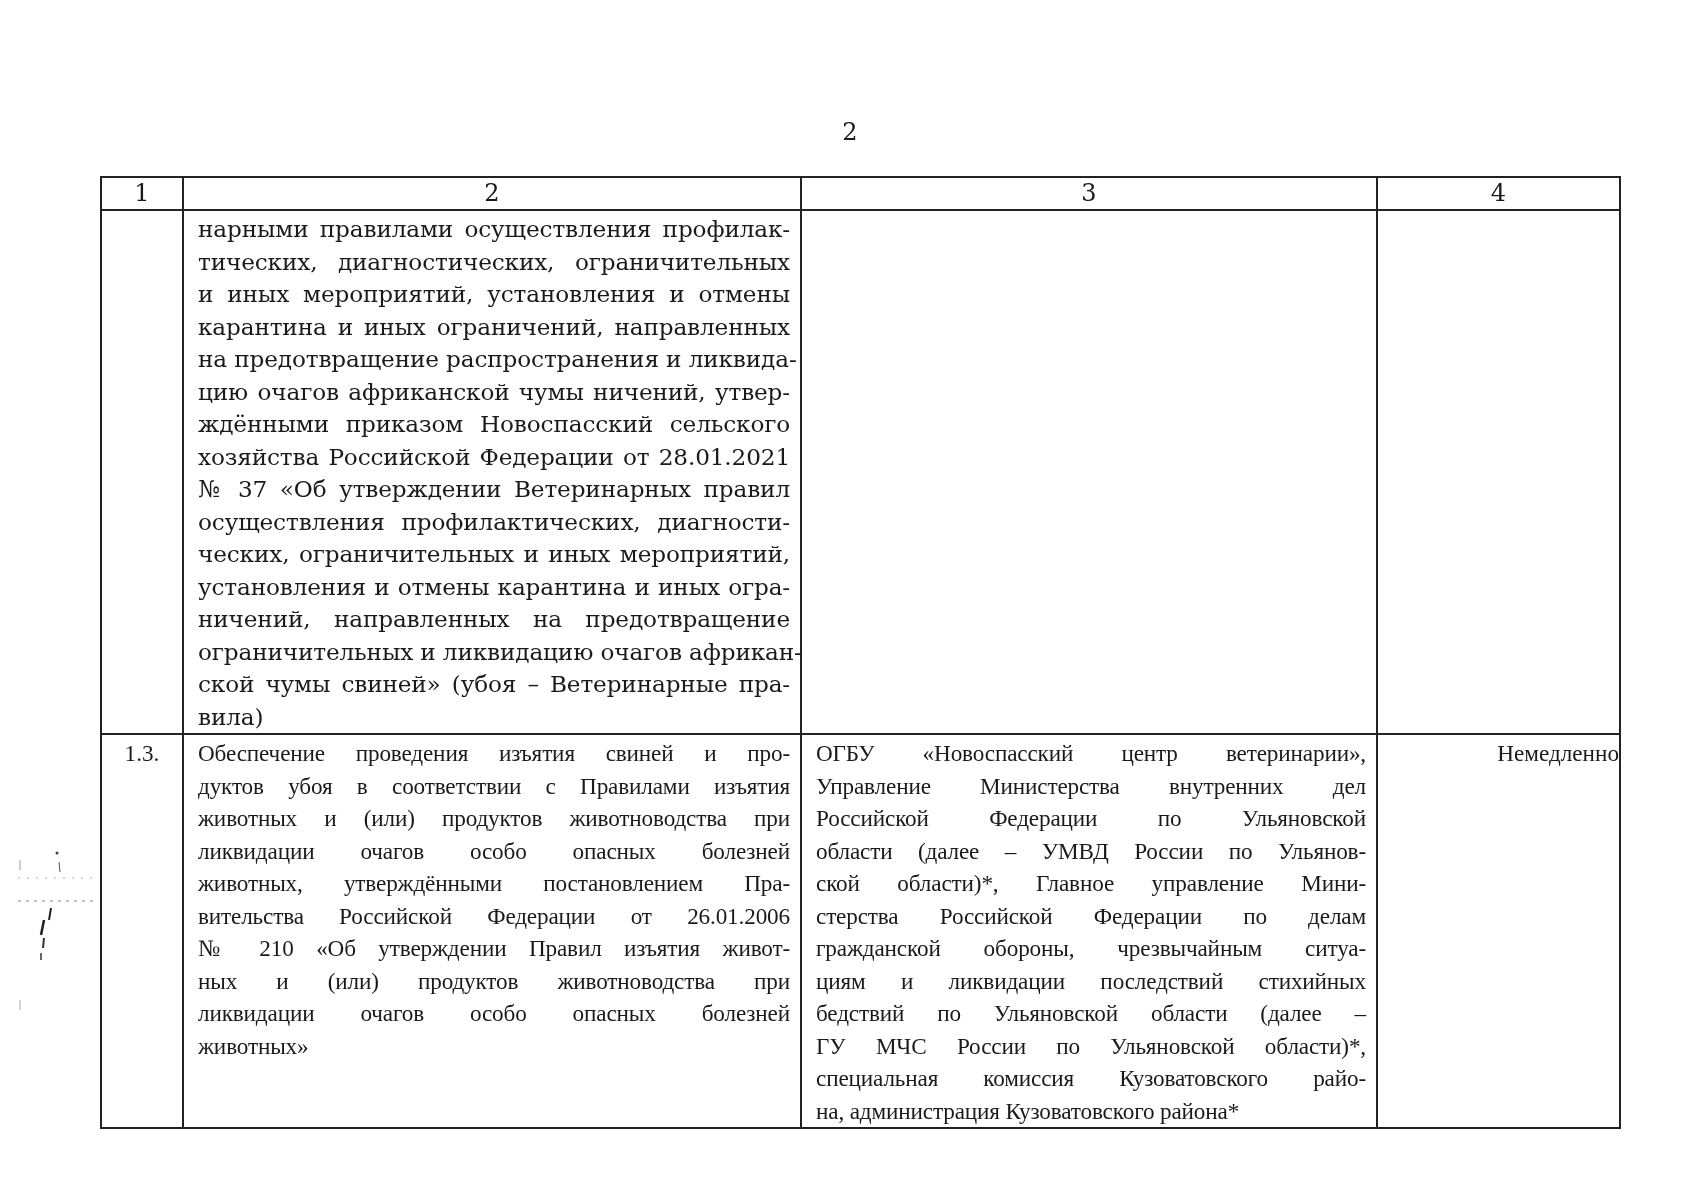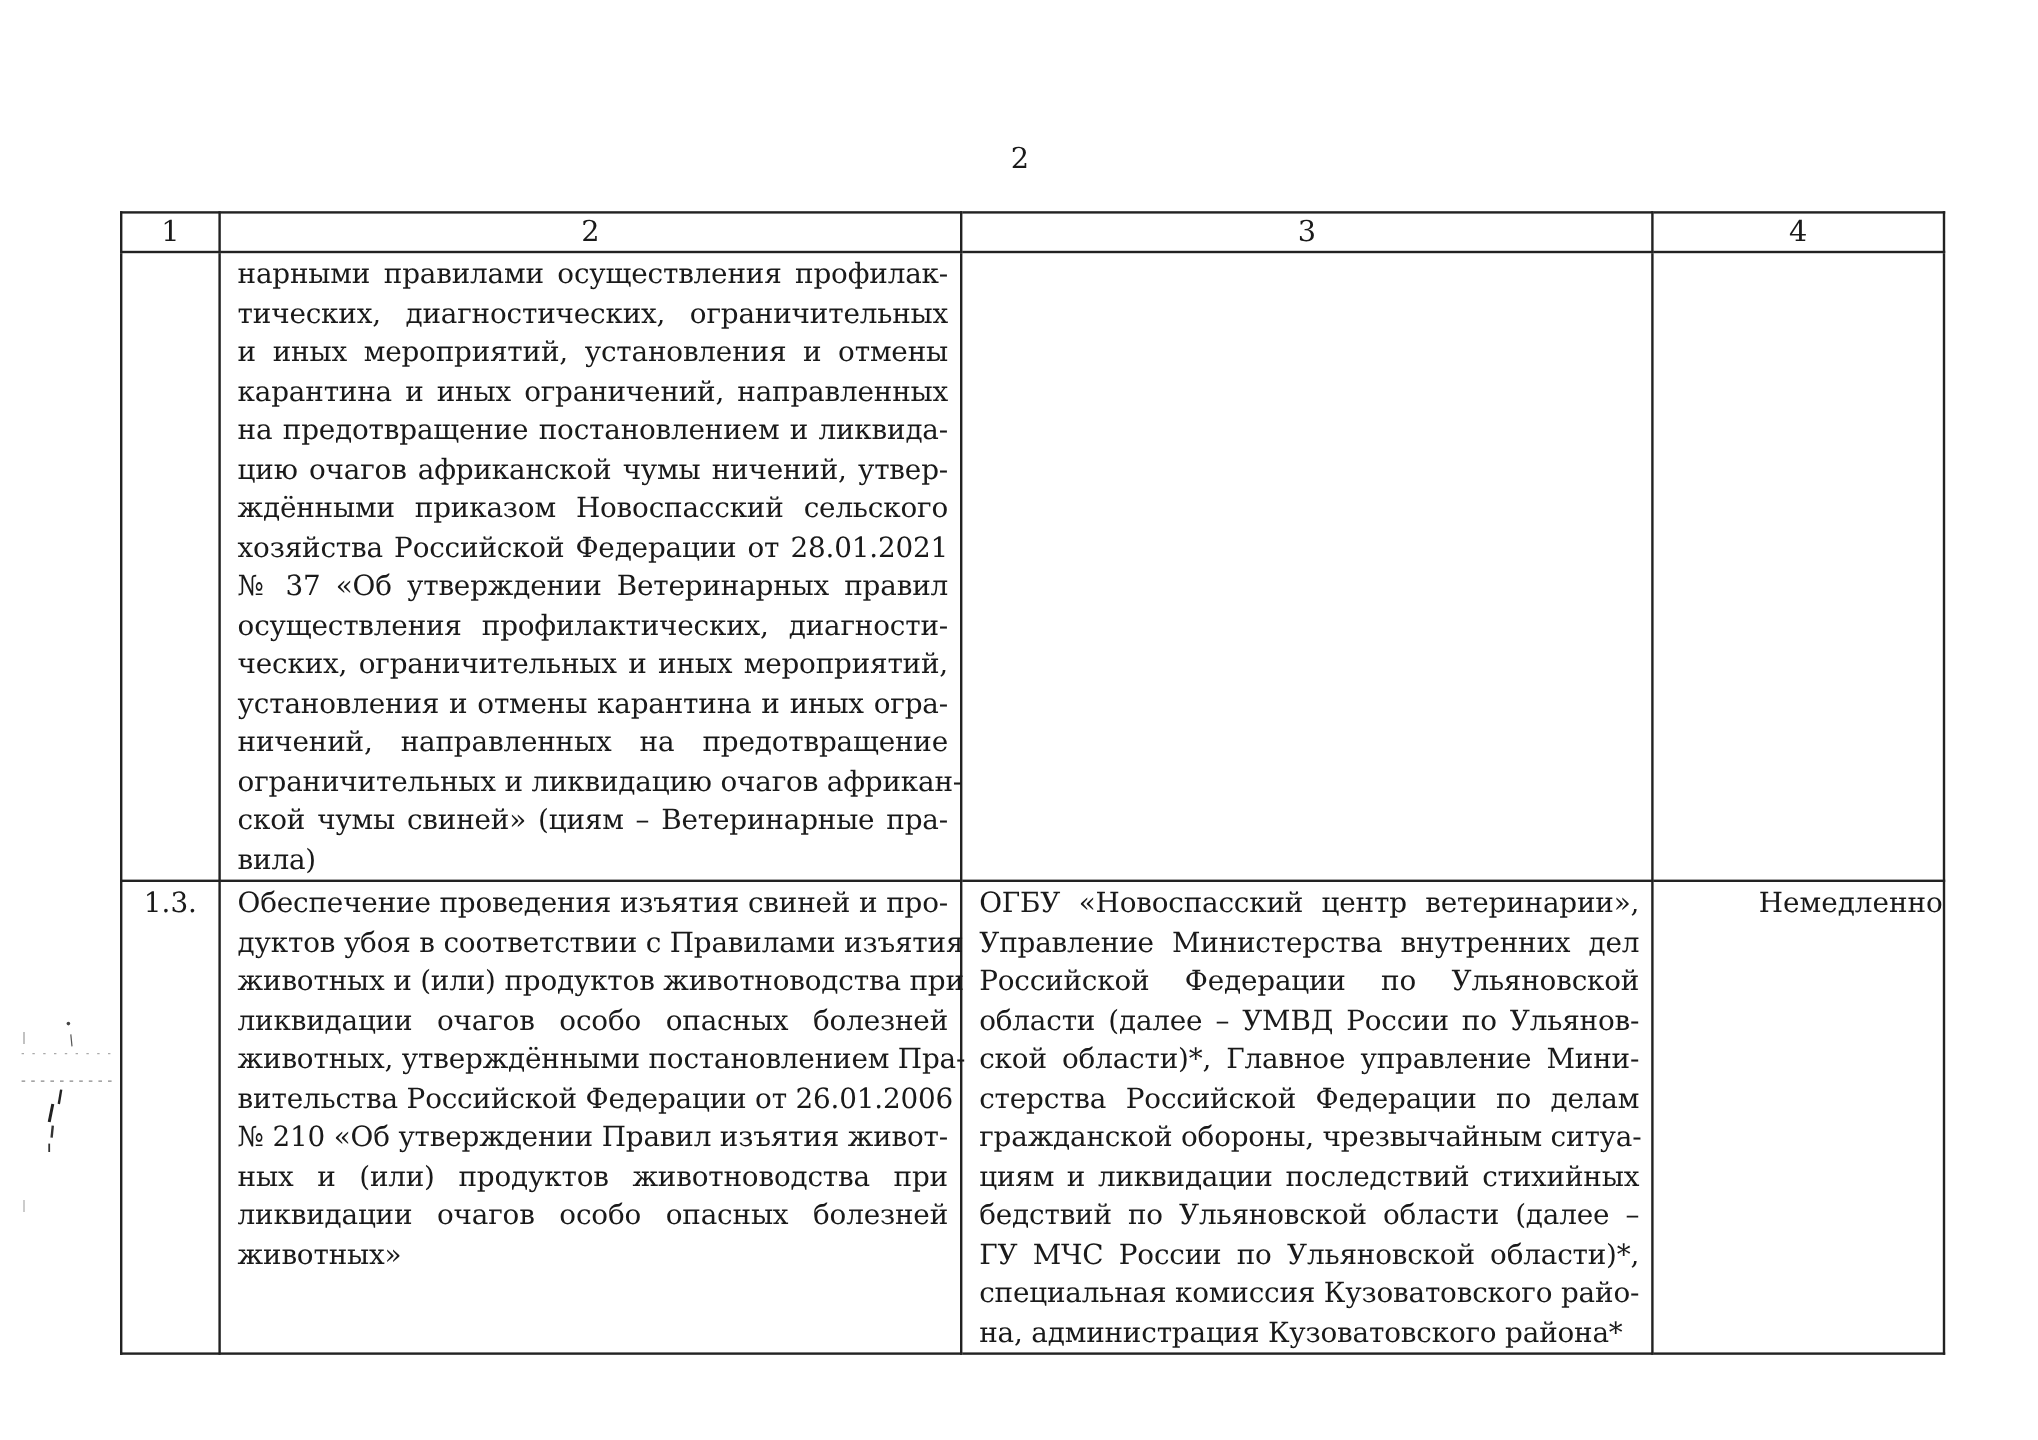--- a/index.html
+++ b/index.html
@@ -67,21 +67,21 @@
       white-space: nowrap;
     }
     .cell-text .line.last {
       text-align-last: left;
     }
     .cell-center {
       text-align: right;
       padding-top: 2px !important;
     }
     .row-a td { height: 518px; }
-    .row-b td { height: 385px; }
+    .row-b td { height: 385px; font-family: Liberation Serif, serif; }
     .scan-marks {
       position: absolute;
       left: 10px;
       top: 850px;
       width: 90px;
       height: 200px;
     }
   </style>
 </head>
 <body>
@@ -103,31 +103,31 @@
     <td>4</td>
   </tr>
 
   <tr class="row-a">
     <td class="cell-num"></td>
     <td class="cell-text">
       <span class="line">нарными правилами осуществления профилак-</span>
       <span class="line">тических, диагностических, ограничительных</span>
       <span class="line">и иных мероприятий, установления и отмены</span>
       <span class="line">карантина и иных ограничений, направленных</span>
-      <span class="line">на предотвращение постановлением и ликвида-</span>
+      <span class="line">на предотвращение распространения и ликвида-</span>
       <span class="line">цию очагов африканской чумы ничений, утвер-</span>
       <span class="line">ждёнными приказом Новоспасский сельского</span>
       <span class="line">хозяйства Российской Федерации от 28.01.2021</span>
       <span class="line">№ 37 «Об утверждении Ветеринарных правил</span>
       <span class="line">осуществления профилактических, диагности-</span>
       <span class="line">ческих, ограничительных и иных мероприятий,</span>
       <span class="line">установления и отмены карантина и иных огра-</span>
       <span class="line">ничений, направленных на предотвращение</span>
       <span class="line">ограничительных и ликвидацию очагов африкан-</span>
-      <span class="line">ской чумы свиней» (циям – Ветеринарные пра-</span>
+      <span class="line">ской чумы свиней» (убоя – Ветеринарные пра-</span>
       <span class="line last">вила)</span>
     </td>
     <td class="cell-text"></td>
     <td class="cell-center"></td>
   </tr>
 
   <tr class="row-b">
     <td class="cell-num">1.3.</td>
     <td class="cell-text">
       <span class="line">Обеспечение проведения изъятия свиней и про-</span>

